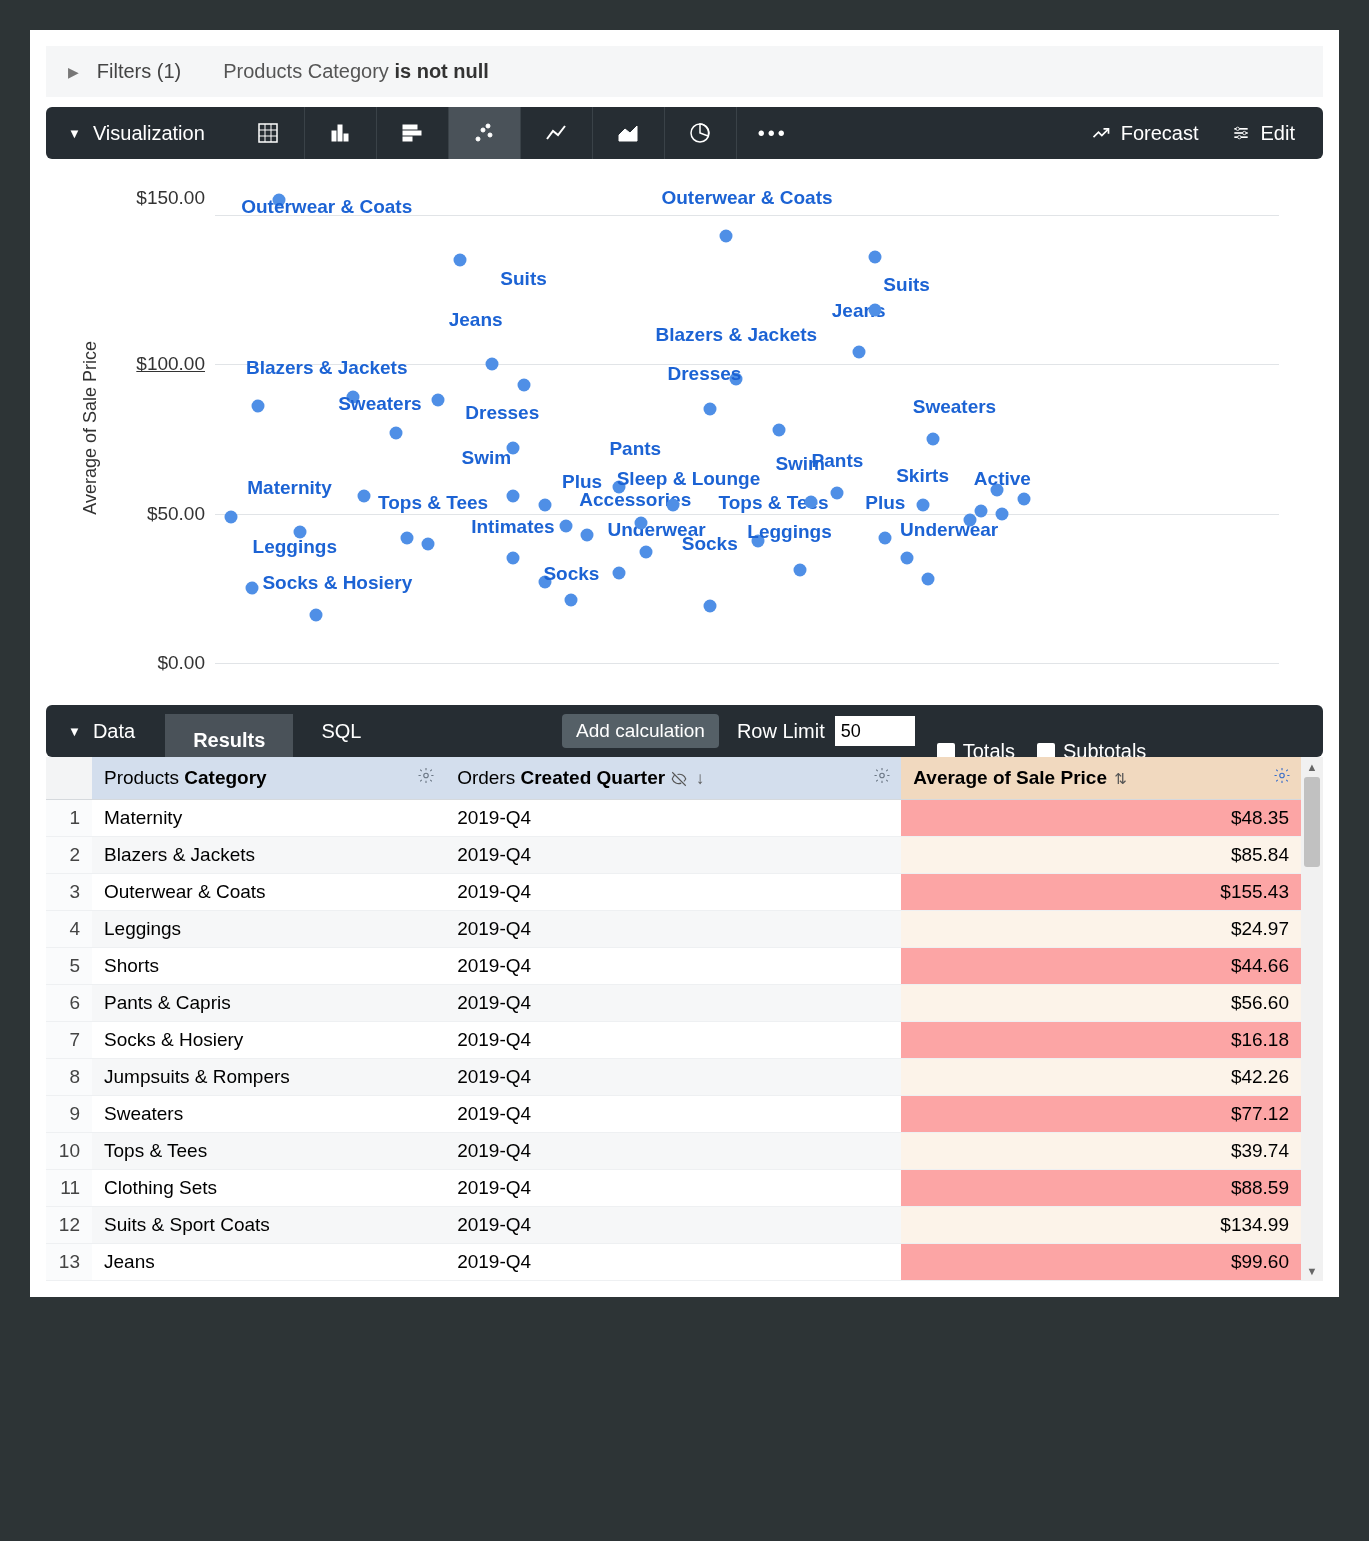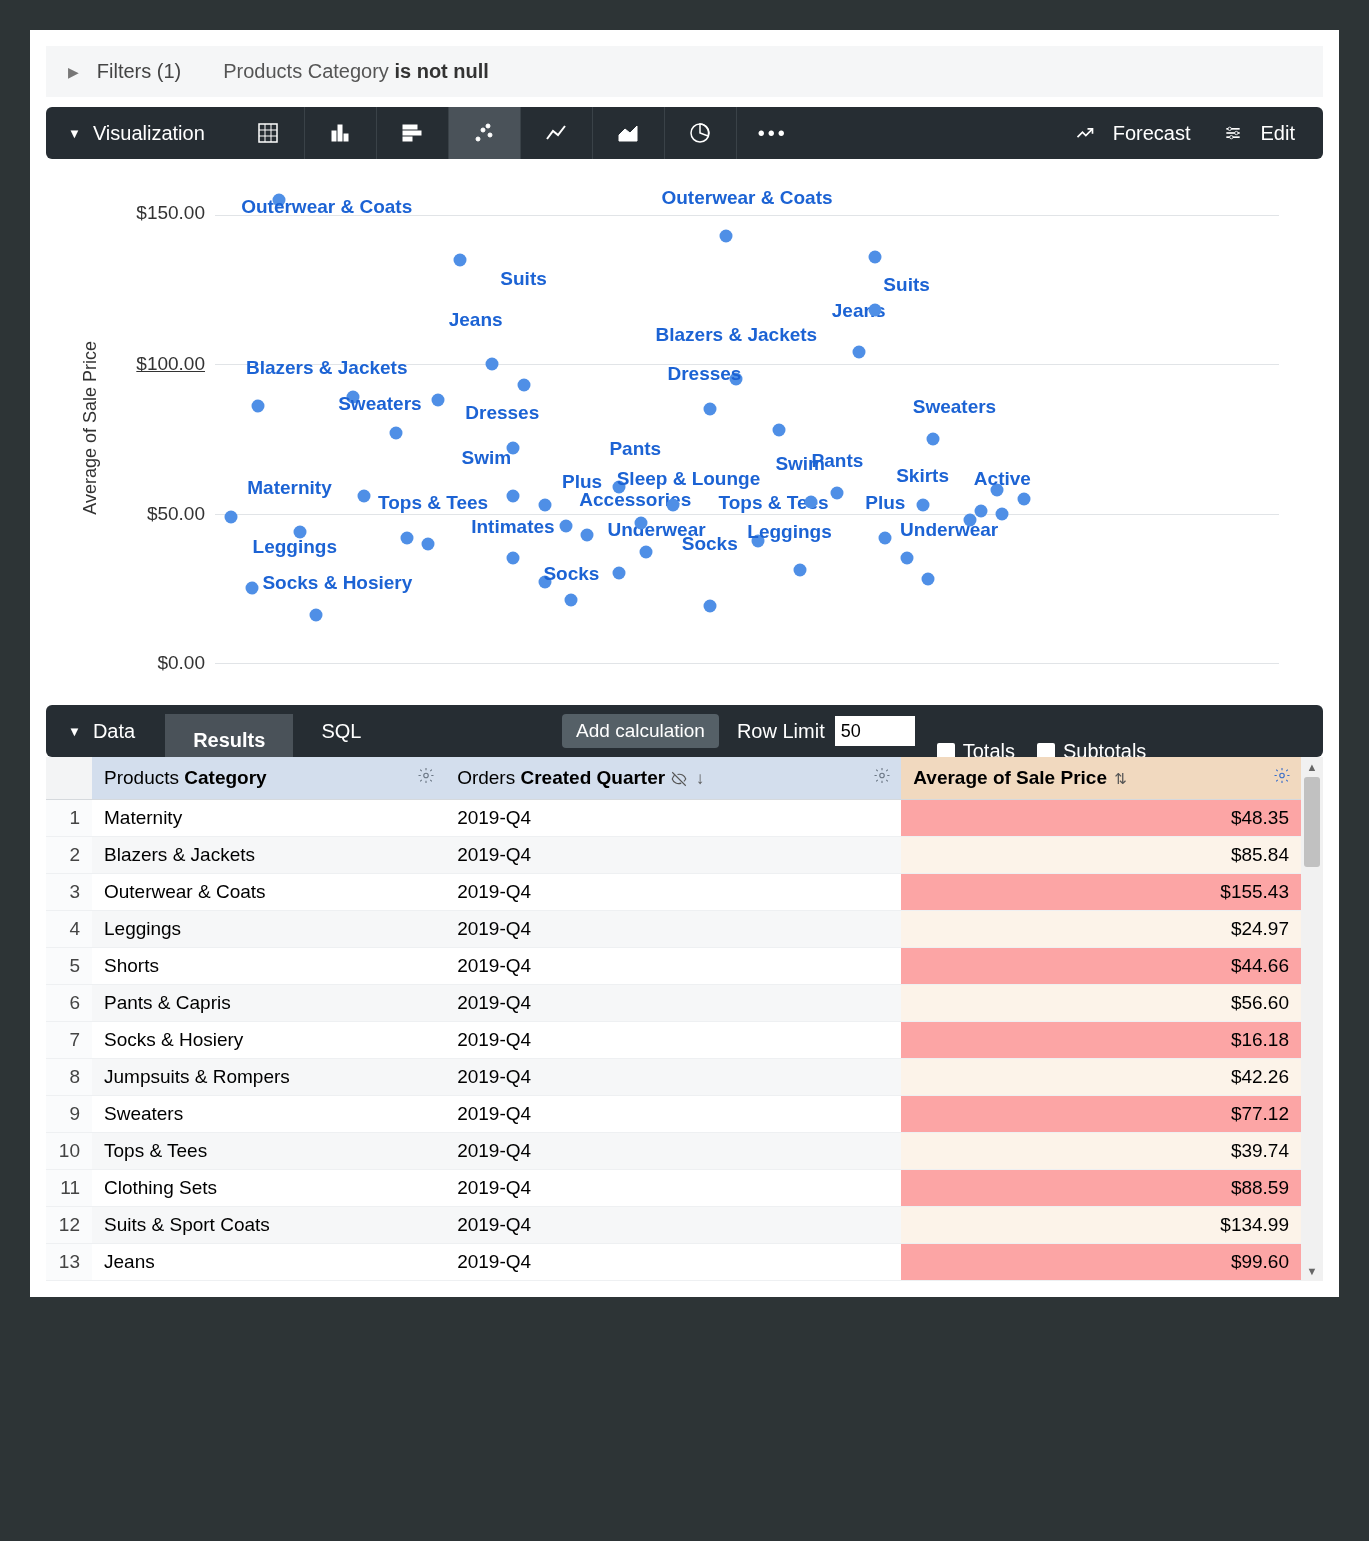--- a/index.html
+++ b/index.html
@@ -45,21 +45,21 @@
   .viz-bar .chart-types { display: flex; height: 100%; }
   .viz-bar .chart-type {
     width: 72px; display: flex; align-items: center; justify-content: center;
     border-right: 1px solid #3a4248;
     cursor: pointer;
   }
   .viz-bar .chart-type.active { background: #4a5259; }
   .viz-bar .chart-type svg { width: 24px; height: 24px; stroke: #fff; fill: #fff; }
   .viz-bar .spacer { flex: 1; }
   .viz-bar .action-btn {
-    display: flex; align-items: center; gap: 18px; padding: 0 16px; cursor: pointer;
+    display: flex; align-items: center; gap: 10px; padding: 0 16px; cursor: pointer;
   }
   .viz-bar .action-btn svg { width: 20px; height: 20px; stroke: #fff; fill: none; }
   
   .chart-area {
     background: #fff;
     padding: 14px 30px 10px 30px;
   }
   .chart-frame { display: flex; }
   .y-axis-label {
     writing-mode: vertical-rl;
@@ -233,21 +233,21 @@
     <div class="chart-frame">
       <div class="y-axis-label">Average of Sale Price</div>
       <div class="chart-body" id="chart-body">
           <div class="gridline" style="top: 490px;"></div>
           <div class="y-tick" style="top: 490px;">$0.00</div>
           <div class="gridline" style="top: 340.625px;"></div>
           <div class="y-tick" style="top: 340.625px;">$50.00</div>
           <div class="gridline" style="top: 191.25px;"></div>
           <div class="y-tick" style="top: 191.25px; text-decoration: underline;">$100.00</div>
           <div class="gridline" style="top: 41.875px;"></div>
-          <div class="y-tick" style="top: 40px;">$150.00</div>
+          <div class="y-tick" style="top: 25px;">$150.00</div>
           <div class="point" style="left: 173.84px; top: 26.9375px;"></div>
           <div class="plabel" style="left: 221.72px; top: 33.85px;">Outerwear &amp; Coats</div>
           <div class="point" style="left: 152.56px; top: 233.075px;"></div>
           <div class="plabel" style="left: 221.72px; top: 195.175px;">Blazers &amp; Jackets</div>
           <div class="point" style="left: 125.96px; top: 343.613px;"></div>
           <div class="plabel" style="left: 184.48px; top: 314.675px;">Maternity</div>
           <div class="point" style="left: 147.24px; top: 415.312px;"></div>
           <div class="plabel" style="left: 189.8px; top: 374.425px;">Leggings</div>
           <div class="point" style="left: 211.08px; top: 442.2px;"></div>
           <div class="plabel" style="left: 232.36px; top: 410.275px;">Socks &amp; Hosiery</div>

